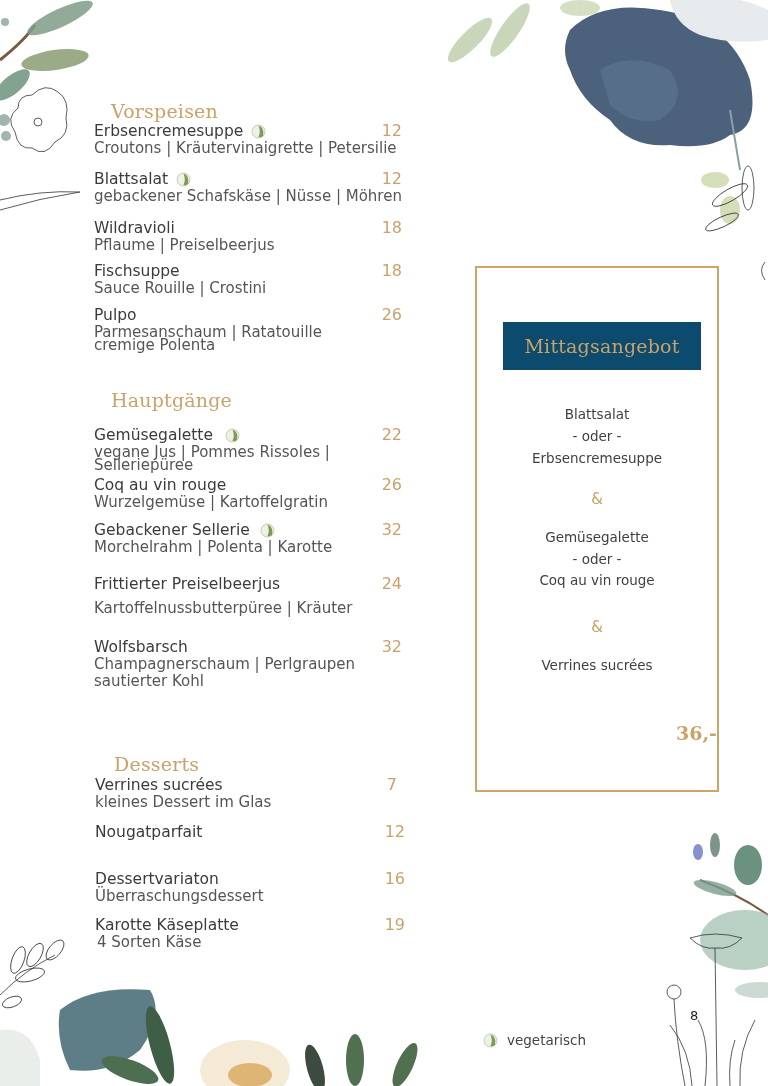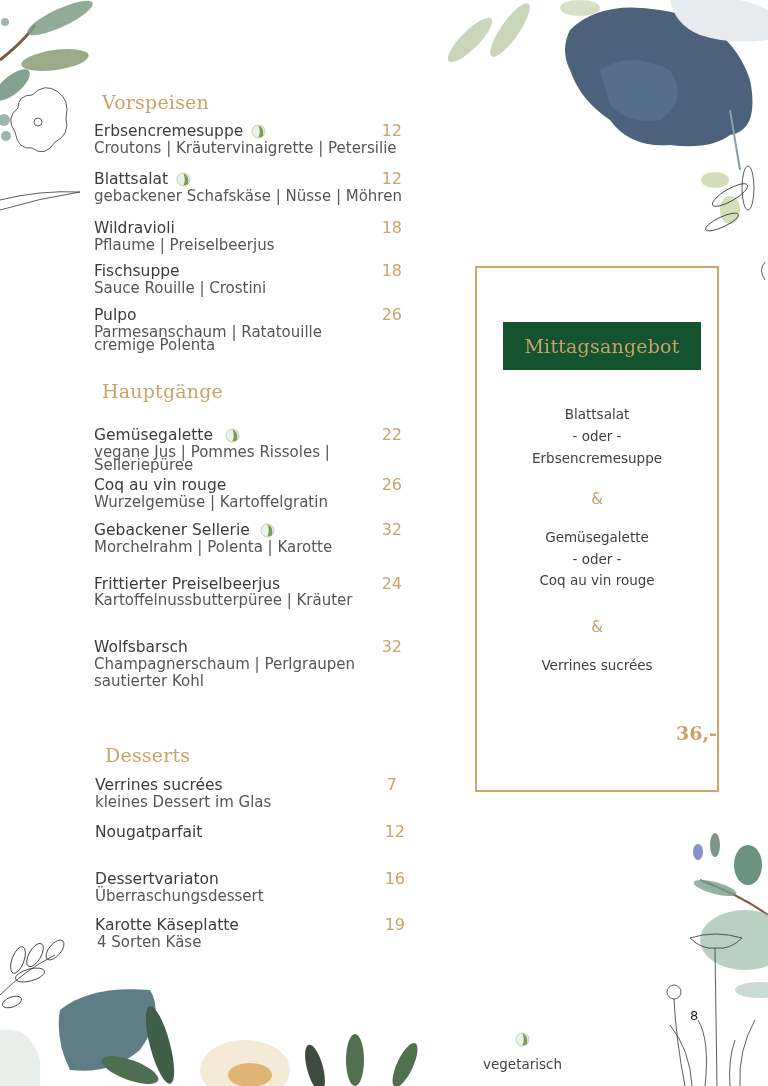--- a/index.html
+++ b/index.html
@@ -9,21 +9,21 @@
       font-family: "DejaVu Sans", sans-serif;
       color: #3f3f3f;
     }
     .deco { position: absolute; pointer-events: none; }
     .section-title {
       position: absolute;
       font-family: "DejaVu Serif", serif;
       color: #c9a26a;
       font-size: 19px;
       letter-spacing: 0.2px;
-      margin: 7px;
+      margin: 16px;
       font-weight: normal;
     }
     .item { position: absolute; left: 94px; width: 316px; }
     .item-name {
       font-size: 15.5px; color: #3b3b3b; line-height: 20px;
       display: inline-flex; align-items: center; gap: 8px;
       white-space: nowrap;
     }
     .item-desc {
       font-size: 15px; color: #555; line-height: 13px; margin-top: 1px;
@@ -38,21 +38,21 @@
     }
     .veg-icon svg { display: block; }
     .lunch-box {
       position: absolute; left: 475px; top: 266px;
       width: 244px; height: 526px;
       border: 2px solid #cfa468;
       box-sizing: border-box;
     }
     .lunch-title-bg {
       position: absolute; left: 26px; top: 54px; width: 198px; height: 48px;
-      background: #14532d;
+      background: #0c4a6e;
       display: flex; align-items: center; justify-content: center;
     }
     .lunch-title {
       font-family: "DejaVu Serif", serif; color: #c9a26a; font-size: 19px;
       letter-spacing: 0.2px;
     }
     .lunch-line {
       position: absolute; left: 0; width: 100%; text-align: center;
       font-size: 13.5px; color: #3f3f3f; line-height: 22px;
     }
@@ -61,21 +61,21 @@
       color: #c9a26a; font-size: 15px;
     }
     .lunch-price {
       position: absolute; left: 0; width: 100%; text-align: right;
       font-family: "DejaVu Serif", serif; font-weight: bold;
       color: #c9a26a; font-size: 19px;
     }
     .legend {
       position: absolute; left: 483px; top: 1032px;
       display: flex; align-items: center; gap: 9px;
-      font-size: 13.5px; color: #444; flex-direction: column;
+      font-size: 13.5px; color: #444;
     }
     .page-number {
       position: absolute; left: 690px; top: 1008px; font-size: 13px; color: #222;
     }
   </style>
 </head>
 <body>
 
 <svg class="deco" style="left:0;top:0" width="100" height="220" viewBox="0 0 100 220">
   <path d="M0,60 Q25,40 35,25" stroke="#7a5a3e" stroke-width="3" fill="none"></path>
@@ -240,21 +240,21 @@
     </span>
   </div>
   <div class="item-desc">Morchelrahm | Polenta | Karotte</div>
   <div class="item-price">32</div>
 </div>
 
 <div class="item" style="top:574px">
   <div class="item-name">
     <span>Frittierter Preiselbeerjus</span>
   </div>
-  <div class="item-desc" style="margin-top:0">Kartoffelnussbutterpüree | Kräuter</div>
+  <div class="item-desc" style="margin-top:8px">Kartoffelnussbutterpüree | Kräuter</div>
   <div class="item-price">24</div>
 </div>
 
 <div class="item" style="top:637px">
   <div class="item-name">
     <span>Wolfsbarsch</span>
   </div>
   <div class="item-desc">Champagnerschaum | Perlgraupen</div>
   <div class="item-desc" style="margin-top:4px">sautierter Kohl</div>
   <div class="item-price">32</div>

